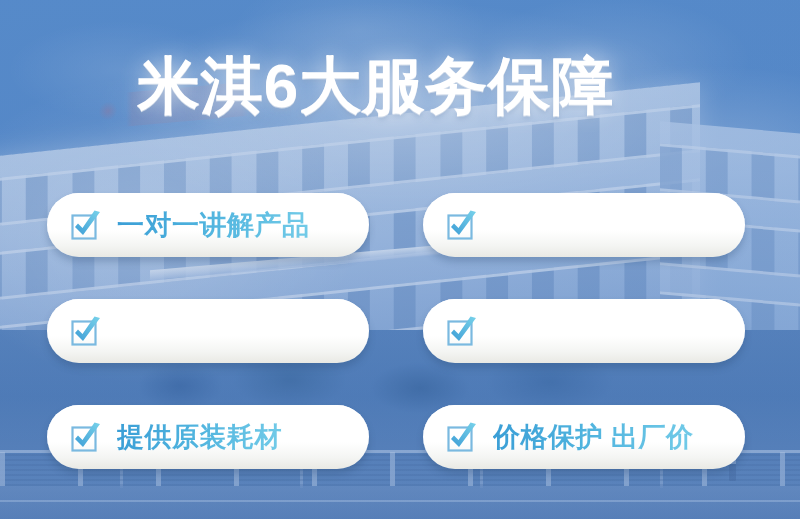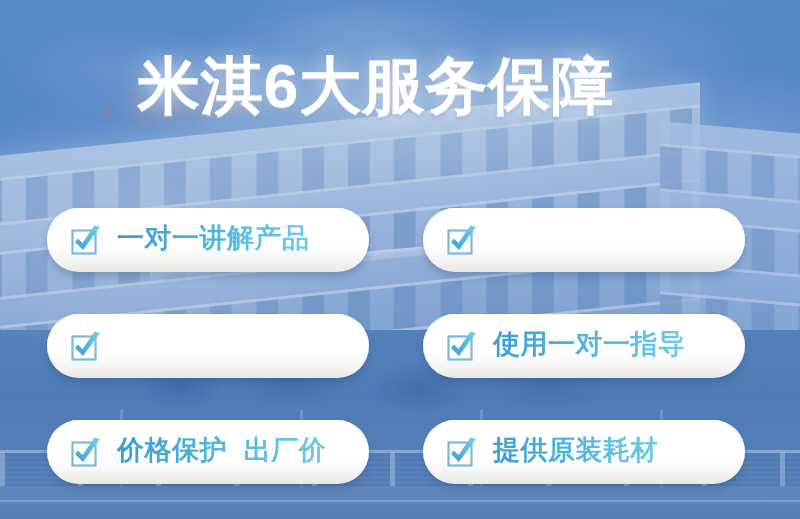--- a/index.html
+++ b/index.html
@@ -199,28 +199,27 @@
       0 0 22px rgba(255,255,255,0.65),
       0 3px 5px rgba(120,150,190,0.55),
       0 1px 0 rgba(255,255,255,0.9);
     white-space: nowrap;
   }
 
   
   .pill-grid {
     position: absolute;
     left: 0;
-    top: 208px;
+    top: 193px;
     width: 792px;
     display: grid;
     grid-template-columns: 322px 322px;
     column-gap: 54px;
     row-gap: 42px;
     justify-content: center;
-    font-family: Liberation Mono, monospace;
   }
 
   .pill {
     position: relative;
     height: 64px;
     border-radius: 34px;
     background: linear-gradient(180deg, #ffffff 0%, #ffffff 58%, #f4f5f3 82%, #e9e9e4 100%);
     box-shadow:
       0 5px 7px rgba(40,70,110,0.26),
       0 1px 0 rgba(255,255,255,0.9) inset;
@@ -347,49 +346,48 @@
           <defs>
             <linearGradient id="ckg4" x1="0" y1="1" x2="1" y2="0">
               <stop offset="0" stop-color="#3e9ed6"></stop>
                 <stop offset="1" stop-color="#78d2ea"></stop>
             </linearGradient>
           </defs>
           <rect x="3.5" y="7.5" width="23" height="23" fill="none" stroke="#7ab9e0" stroke-width="2.2"></rect>
           <path d="M6 19 L14 27 L31 4 L25.5 2.5 L13.5 20 L9 15.5 Z" fill="url(#ckg4)"></path>
         </svg>
       </span>
-      <span class="pill-label">使用一对一指导</span>
+    </div>
+
+    <div class="pill">
+      <span class="pill-icon">
+        <svg width="34" height="34" viewBox="0 0 34 34">
+          <defs>
+            <linearGradient id="ckg6" x1="0" y1="1" x2="1" y2="0">
+              <stop offset="0" stop-color="#3e9ed6"></stop>
+                <stop offset="1" stop-color="#78d2ea"></stop>
+            </linearGradient>
+          </defs>
+          <rect x="3.5" y="7.5" width="23" height="23" fill="none" stroke="#7ab9e0" stroke-width="2.2"></rect>
+          <path d="M6 19 L14 27 L31 4 L25.5 2.5 L13.5 20 L9 15.5 Z" fill="url(#ckg6)"></path>
+        </svg>
+      </span>
+      <span class="pill-label">提供原装耗材</span>
     </div>
 
     <div class="pill">
       <span class="pill-icon">
         <svg width="34" height="34" viewBox="0 0 34 34">
           <defs>
             <linearGradient id="ckg5" x1="0" y1="1" x2="1" y2="0">
               <stop offset="0" stop-color="#3e9ed6"></stop>
                 <stop offset="1" stop-color="#78d2ea"></stop>
             </linearGradient>
           </defs>
           <rect x="3.5" y="7.5" width="23" height="23" fill="none" stroke="#7ab9e0" stroke-width="2.2"></rect>
           <path d="M6 19 L14 27 L31 4 L25.5 2.5 L13.5 20 L9 15.5 Z" fill="url(#ckg5)"></path>
         </svg>
       </span>
       <span class="pill-label">价格保护 出厂价</span>
-    </div>
-
-    <div class="pill">
-      <span class="pill-icon">
-        <svg width="34" height="34" viewBox="0 0 34 34">
-          <defs>
-            <linearGradient id="ckg6" x1="0" y1="1" x2="1" y2="0">
-              <stop offset="0" stop-color="#3e9ed6"></stop>
-                <stop offset="1" stop-color="#78d2ea"></stop>
-            </linearGradient>
-          </defs>
-          <rect x="3.5" y="7.5" width="23" height="23" fill="none" stroke="#7ab9e0" stroke-width="2.2"></rect>
-          <path d="M6 19 L14 27 L31 4 L25.5 2.5 L13.5 20 L9 15.5 Z" fill="url(#ckg6)"></path>
-        </svg>
-      </span>
-      <span class="pill-label">提供原装耗材</span>
     </div>
 
   </div>
 </div>
 
 </body></html>

